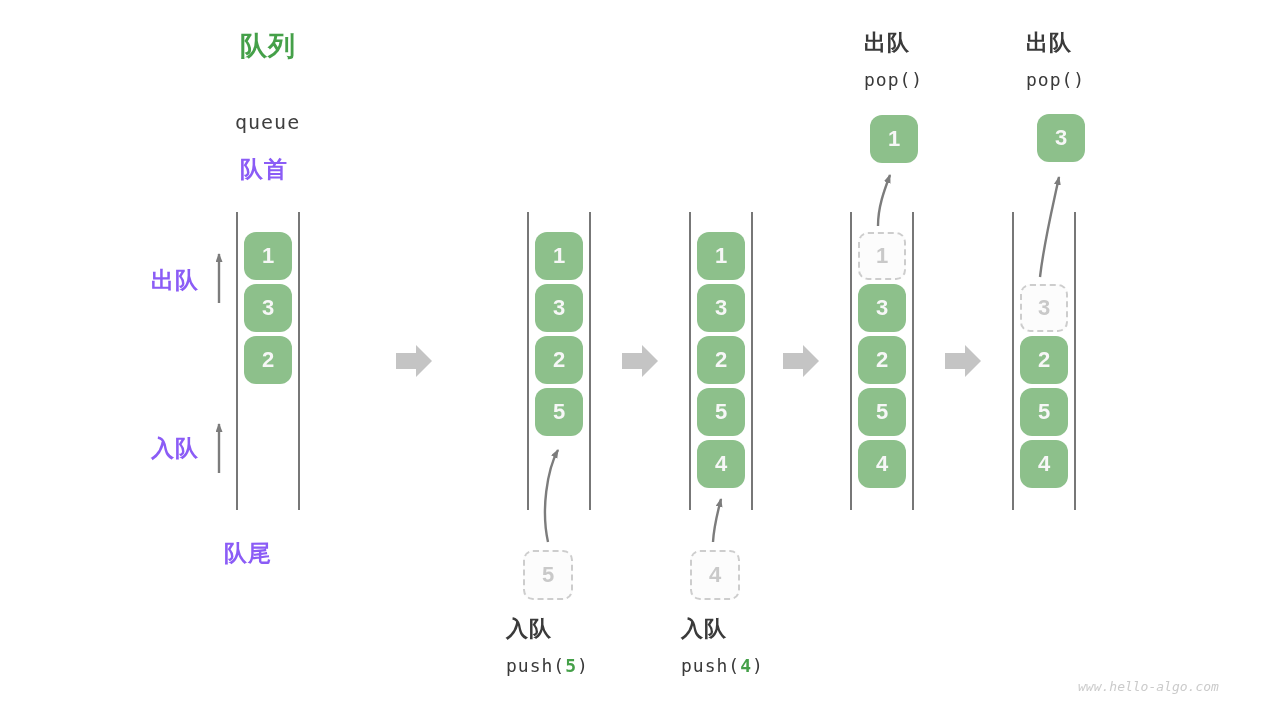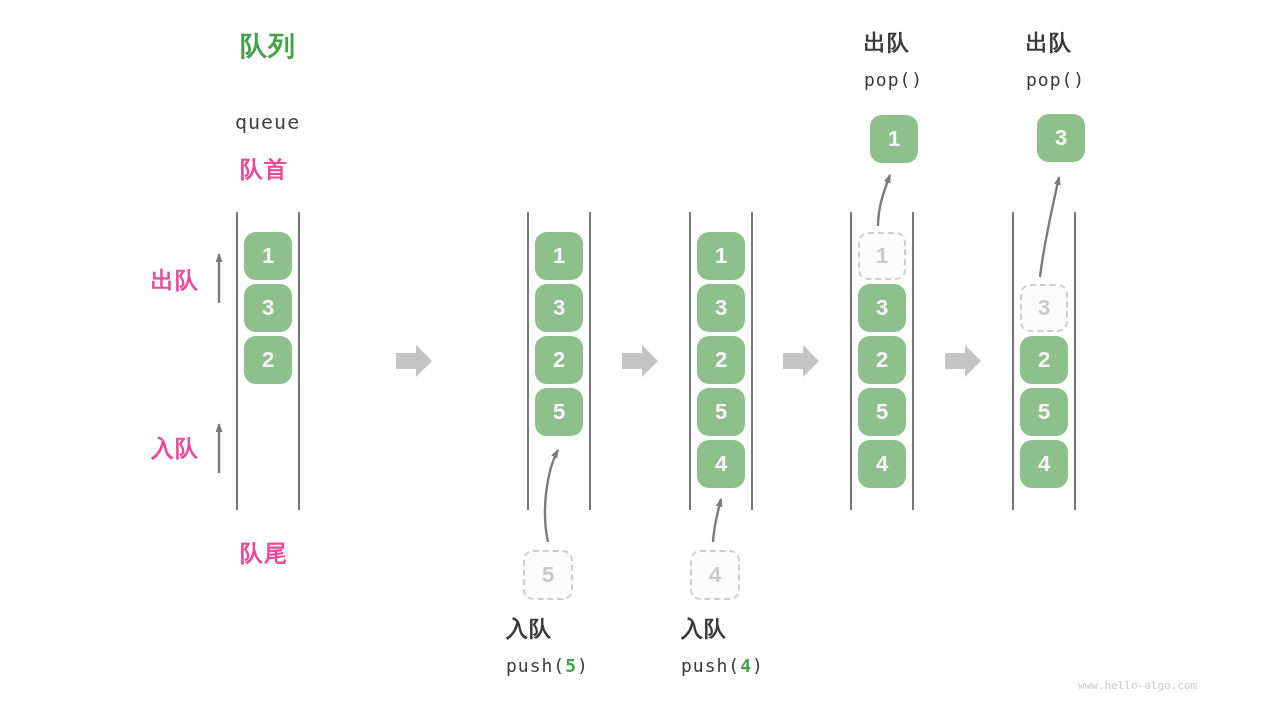--- a/index.html
+++ b/index.html
@@ -7,39 +7,39 @@
     position:relative;width:1280px;height:720px;background:#ffffff;overflow:hidden;
     font-family:"Liberation Sans","DejaVu Sans",sans-serif;color:#3a3a3a;
   }
   #arrow-layer{position:absolute;left:0;top:0;width:1280px;height:720px;}
 
   .abs{position:absolute;}
 
   .title-zh{font-size:27px;font-weight:bold;color:#45a049;letter-spacing:1px;text-align:right;}
   .title-en{font-size:20px;color:#3f3f3f;font-family:"DejaVu Sans Mono",monospace;letter-spacing:1px;}
 
-  .cjk-label{font-size:23px;font-weight:600;color:#ec4899;letter-spacing:1px;}
+  .cjk-label{font-size:23px;font-weight:600;color:#8b5cf6;letter-spacing:1px;}
 
   .box{
     position:absolute;width:48px;height:48px;border-radius:12px;background:#8dc08b;
     color:#f7f7f7;font-size:22px;font-weight:bold;line-height:48px;text-align:center;
   }
   .ghost{
     position:absolute;box-sizing:border-box;width:48px;height:48px;border-radius:10px;
     background:#fcfcfc;border:2px dashed #cdcdcd;color:#c9c9c9;
     font-size:22px;font-weight:600;line-height:44px;text-align:center;
   }
   .ghost.pending{width:50px;height:50px;line-height:46px;}
 
   .op-block{position:absolute;}
   .op-label{font-size:22px;font-weight:600;color:#3a3a3a;line-height:28px;letter-spacing:1px;}
   .op-code{font-family:"DejaVu Sans Mono",monospace;font-size:18px;color:#3a3a3a;line-height:30px;margin-top:8px;letter-spacing:1px;}
   .op-code .arg{color:#45a049;font-weight:bold;}
 
-  .watermark{font-family:"DejaVu Sans Mono",monospace;font-size:11px;color:#cbcbcb;}
+  .watermark{font-family:"DejaVu Sans Mono",monospace;font-size:13px;color:#cbcbcb;font-style:italic;}
 </style>
 </head>
 <body>
 
 <div id="canvas">
 
   <svg id="arrow-layer" width="1280" height="720" viewBox="0 0 1280 720">
     <defs>
       <marker id="ah" markerWidth="10" markerHeight="8" refX="8" refY="3.5" orient="auto" markerUnits="userSpaceOnUse">
         <path d="M0,0 L9,3.5 L0,7 Z" fill="#7c7c7c"></path>
@@ -76,21 +76,21 @@
       <path d="M713,542 C714,525 718,511 721,499" marker-end="url(#ah)"></path>
       <path d="M878,226 C878,207 884,191 890,175" marker-end="url(#ah)"></path>
       <path d="M1040,277 C1044,242 1052,210 1059,177" marker-end="url(#ah)"></path>
     </g>
   </svg>
 
   <div class="abs title-zh" style="left:240px;top:28px;">队列</div>
   <div class="abs title-en" style="left:235px;top:70px;margin-top:40px;">queue</div>
 
   <div class="abs cjk-label" style="left:240px;top:154px;">队首</div>
-  <div class="abs cjk-label" style="left:240px;top:538px;">队尾</div>
+  <div class="abs cjk-label" style="left:224px;top:538px;">队尾</div>
   <div class="abs cjk-label" style="left:151px;top:265px;">出队</div>
   <div class="abs cjk-label" style="left:151px;top:433px;">入队</div>
 
   <div class="box" style="left:244px;top:232px;">1</div>
   <div class="box" style="left:244px;top:284px;">3</div>
   <div class="box" style="left:244px;top:336px;">2</div>
 
   <div class="box" style="left:535px;top:232px;">1</div>
   <div class="box" style="left:535px;top:284px;">3</div>
   <div class="box" style="left:535px;top:336px;">2</div>

